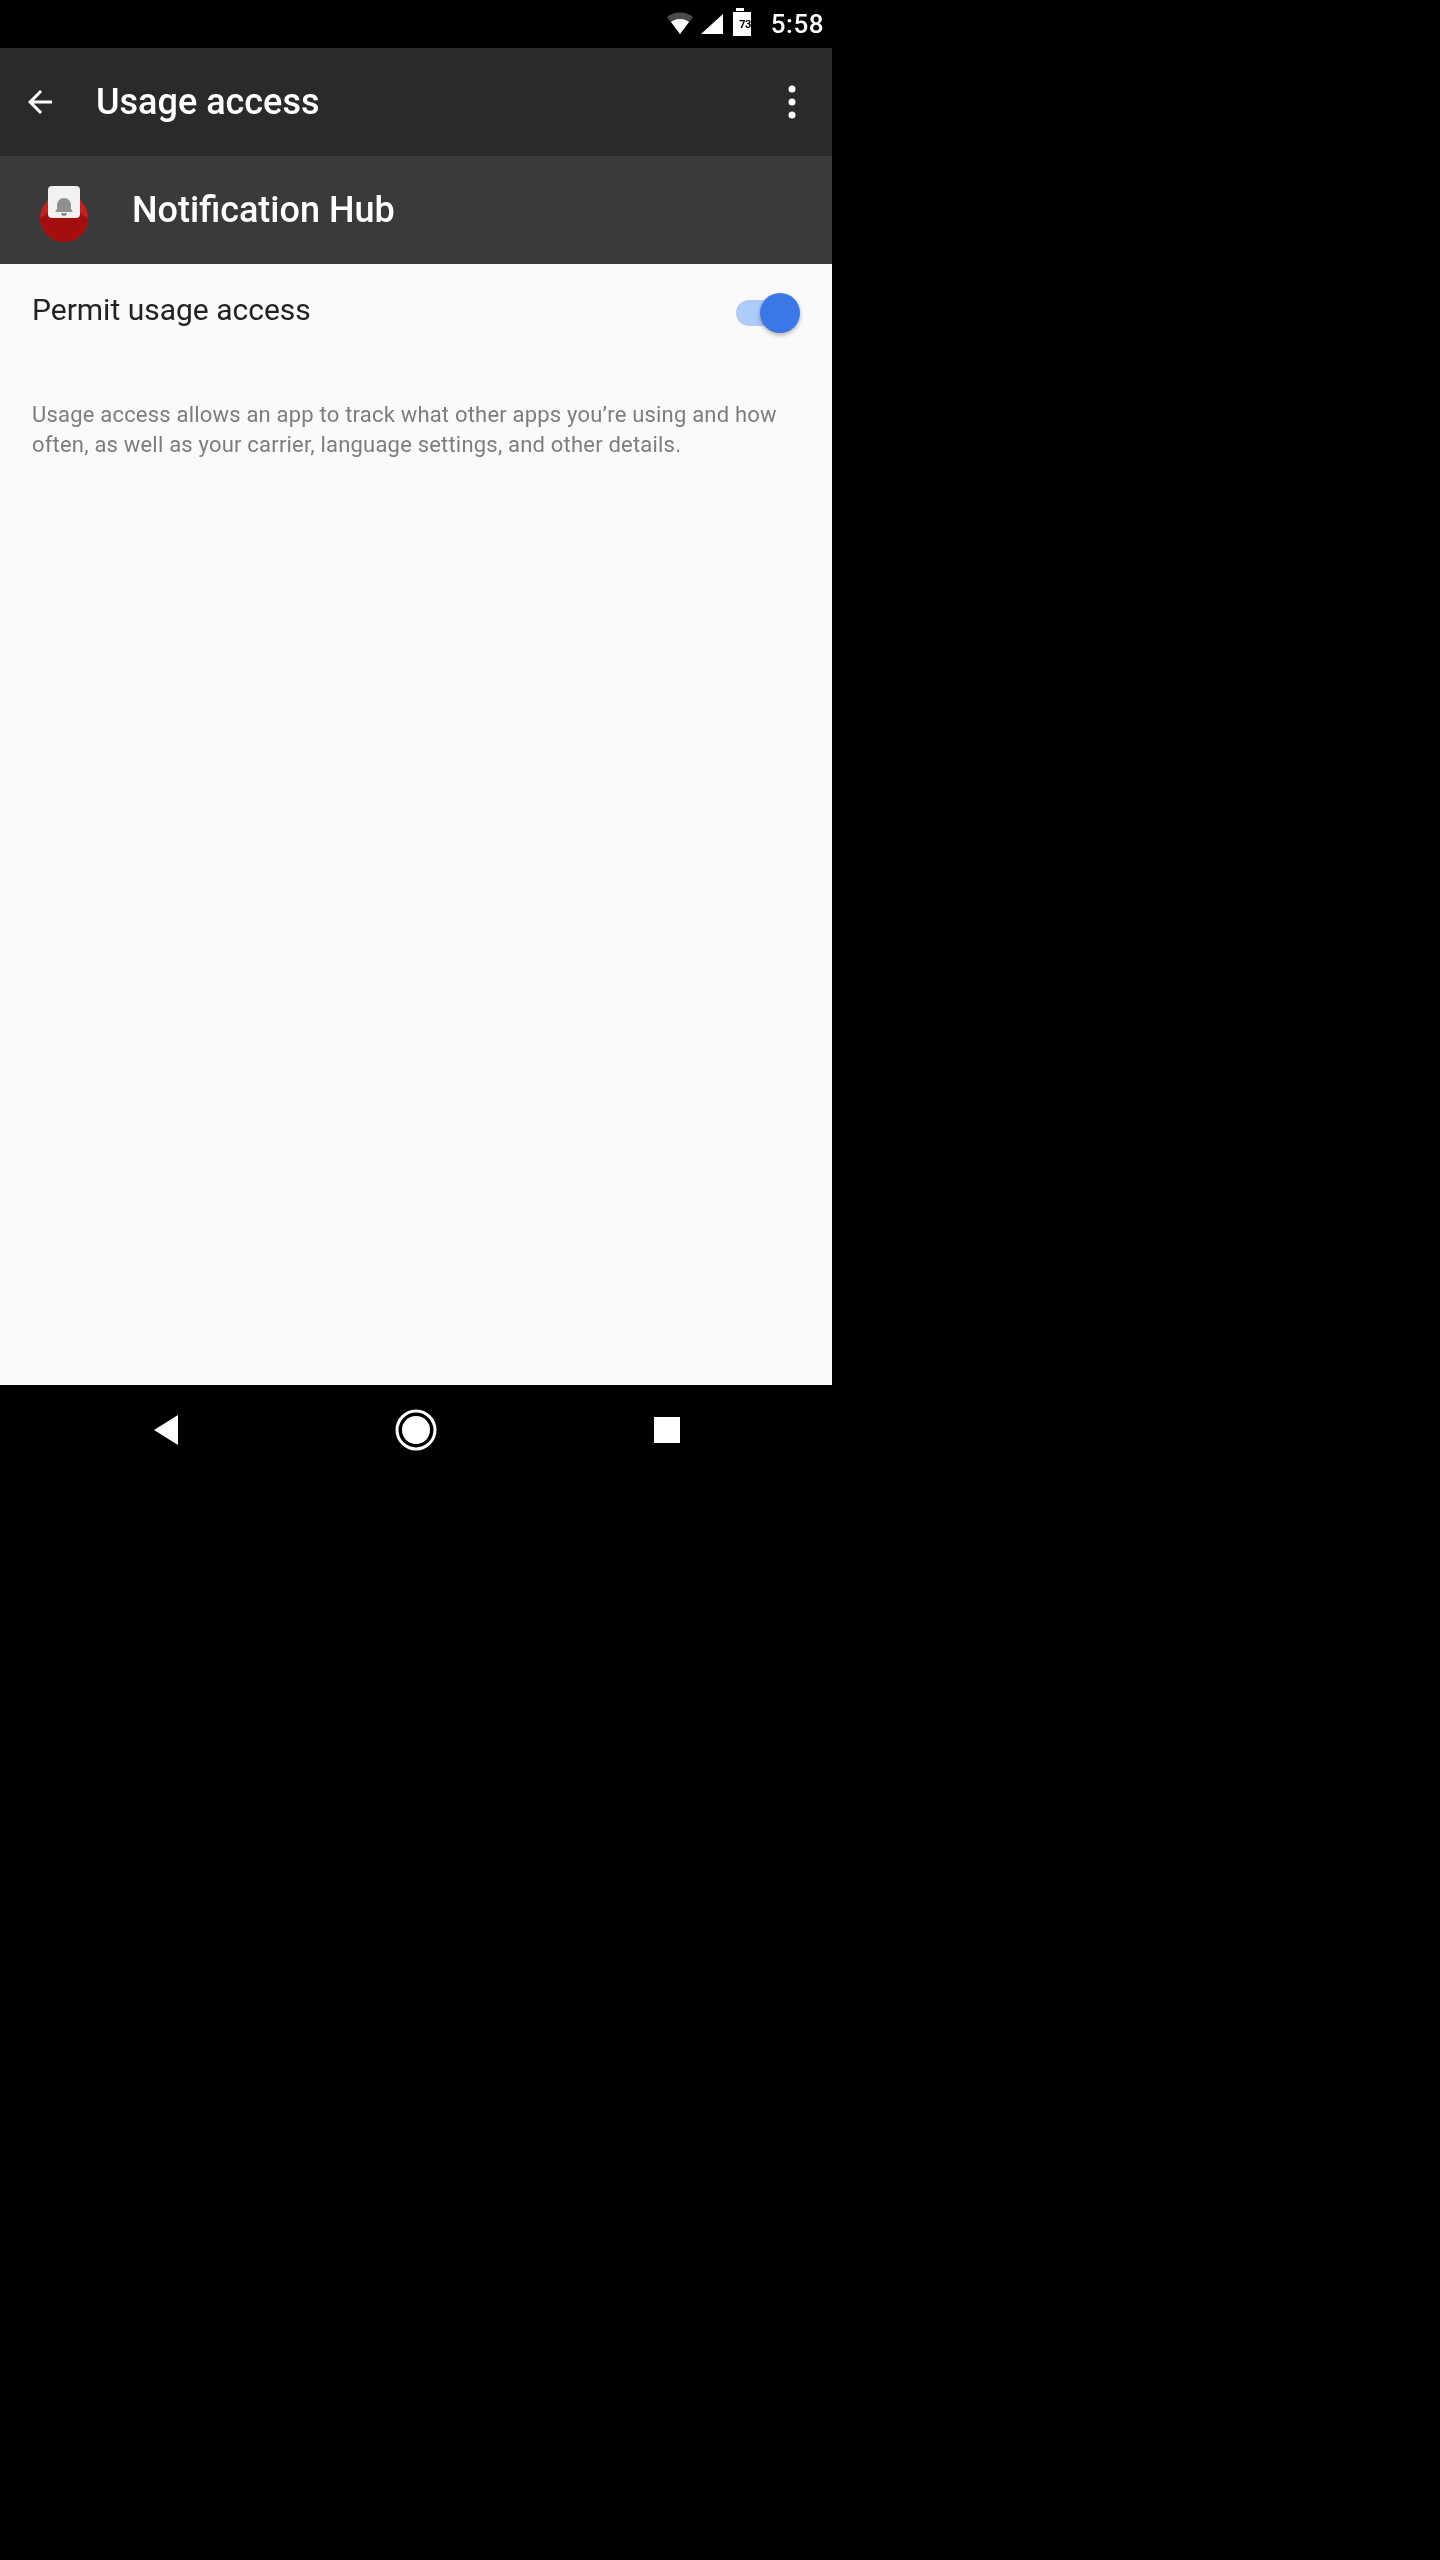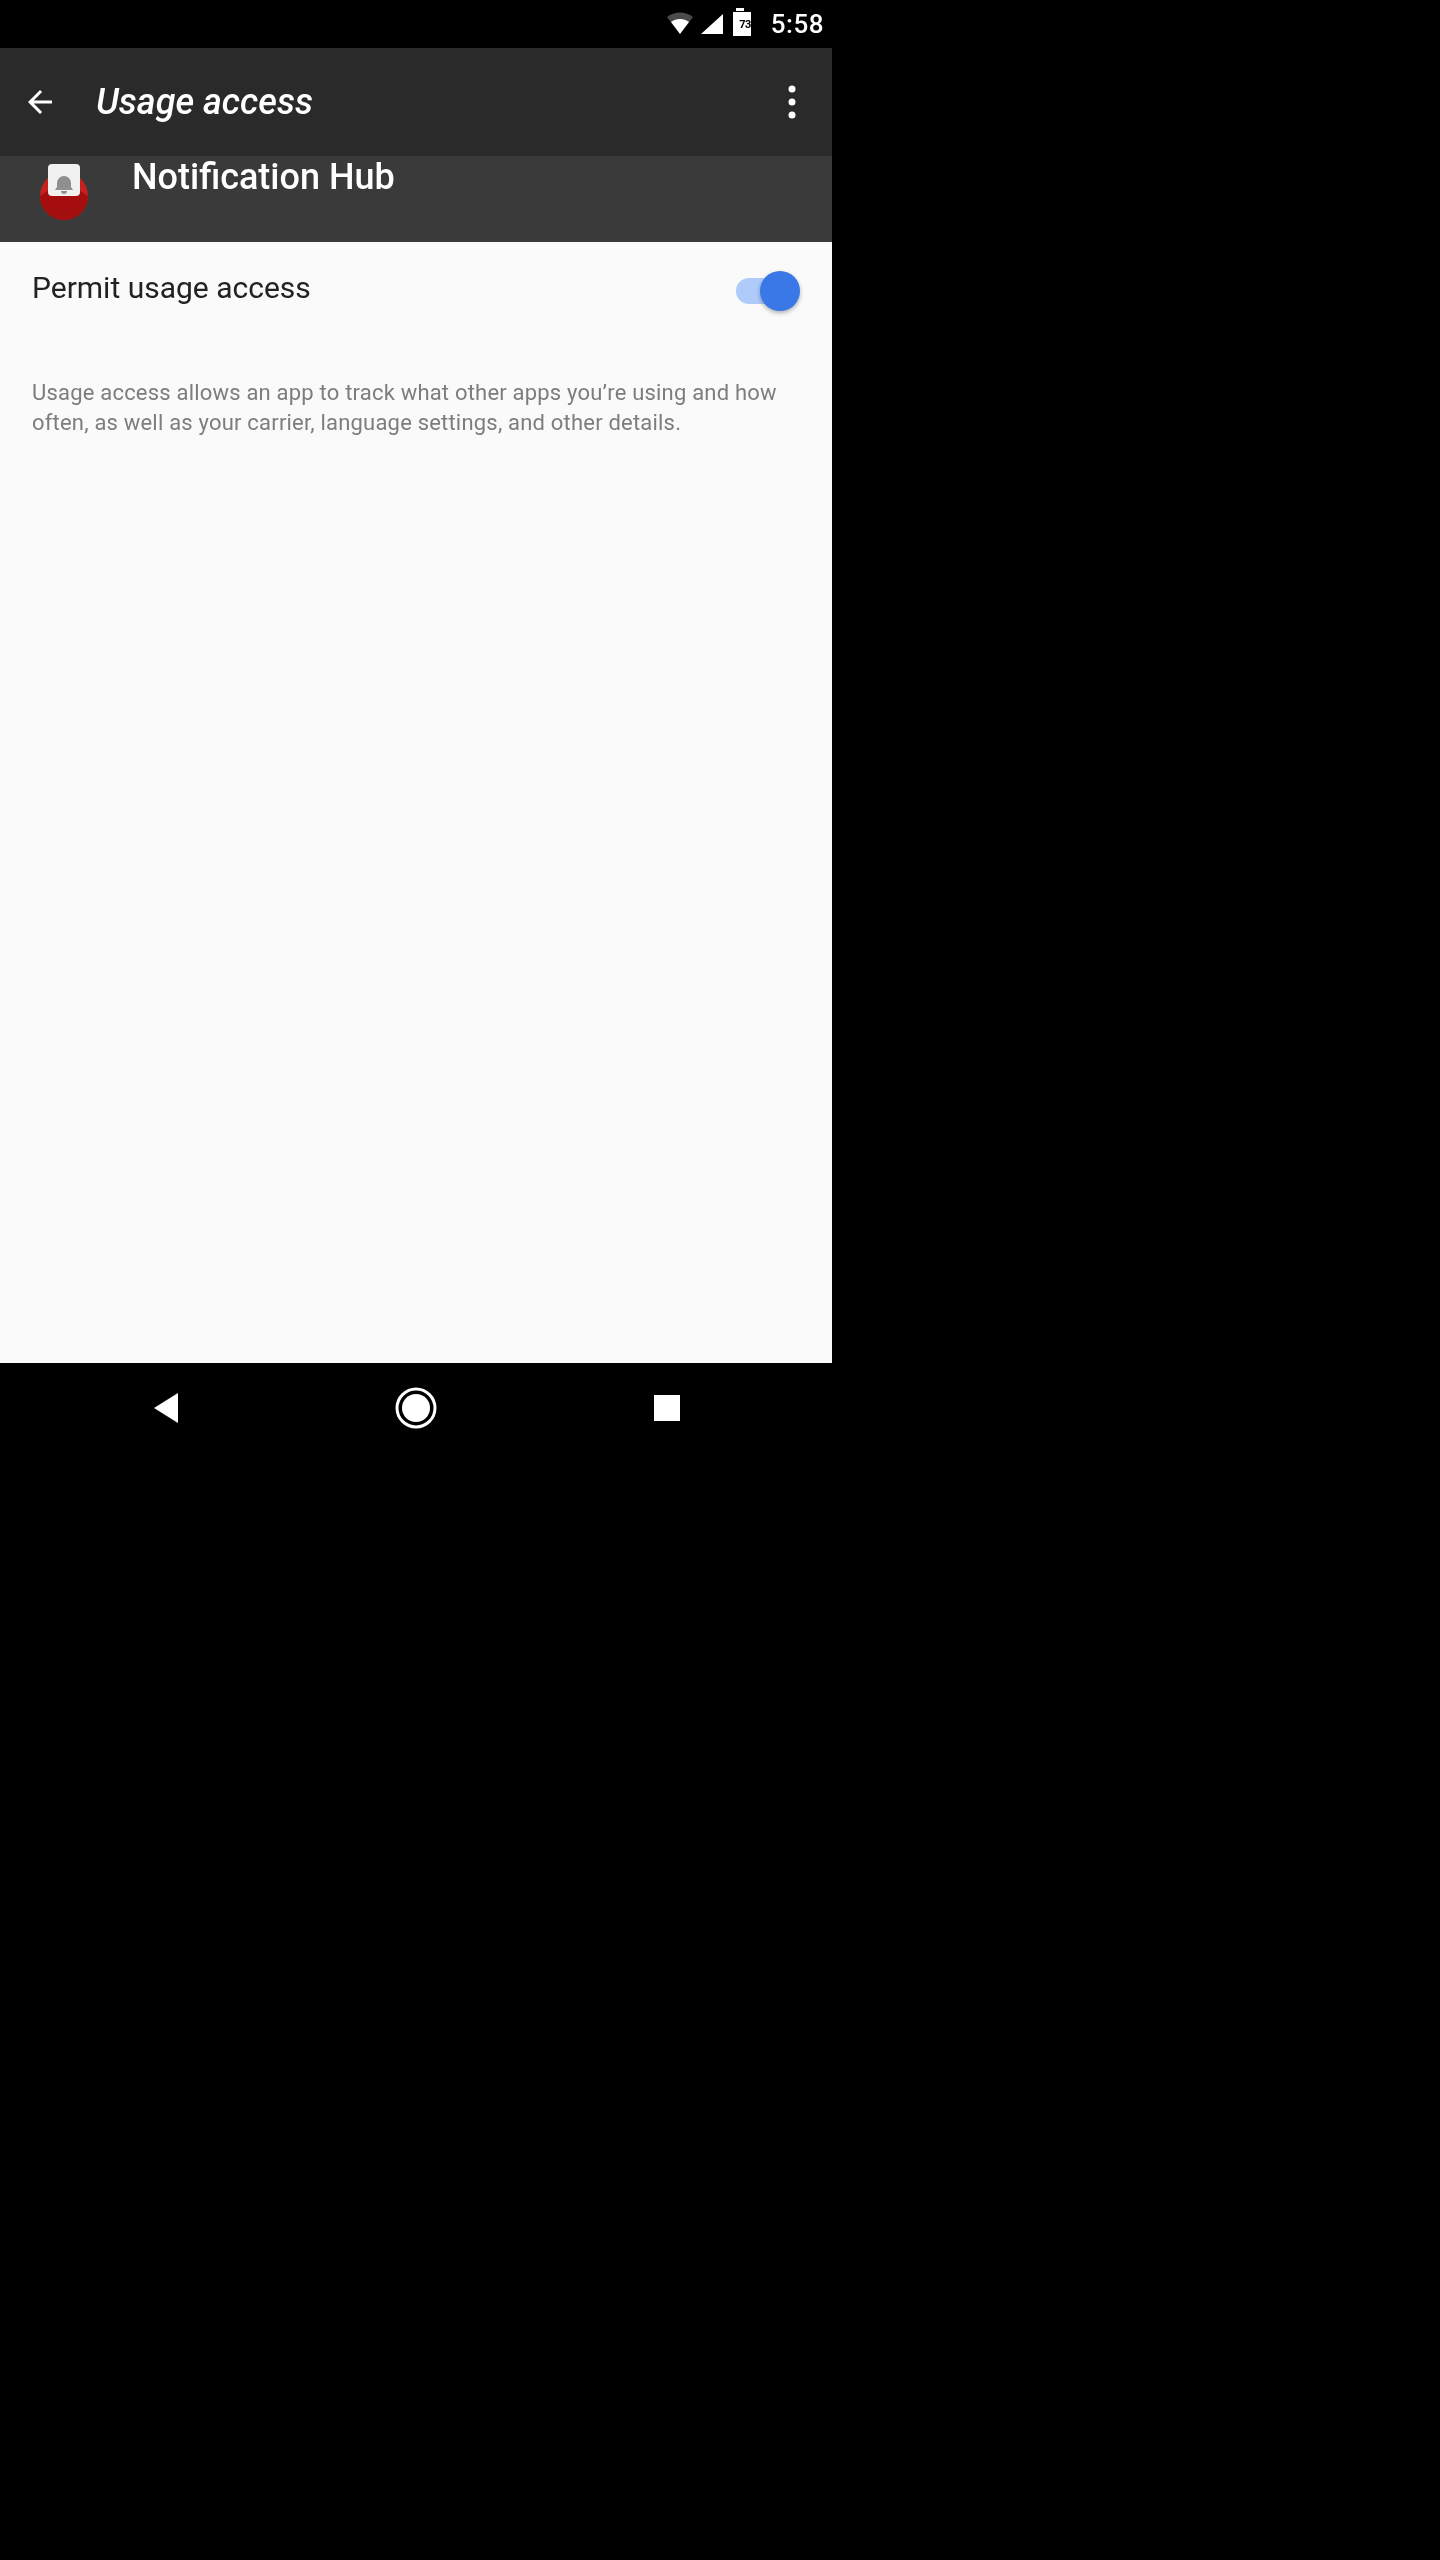--- a/index.html
+++ b/index.html
@@ -62,21 +62,20 @@
     }
 
     
     .app-bar {
       height: 108px;
       background: #2a2a2a;
       display: flex;
       align-items: center;
       padding: 0 16px;
       color: #fff;
-      font-style: italic;
     }
     .back-btn {
       width: 48px;
       height: 48px;
       display: flex;
       align-items: center;
       justify-content: center;
       cursor: pointer;
     }
     .app-bar-title {
@@ -89,23 +88,24 @@
       width: 48px;
       height: 48px;
       display: flex;
       align-items: center;
       justify-content: center;
       cursor: pointer;
     }
 
     
     .app-header {
-      height: 86px;
+      height: 108px;
       background: #3a3a3a;
       display: flex;
+      align-items: center;
       padding: 0 32px;
       color: #fff;
     }
     .app-icon {
       width: 64px;
       height: 64px;
       position: relative;
     }
     .app-header-title {
       font-size: 36px;

